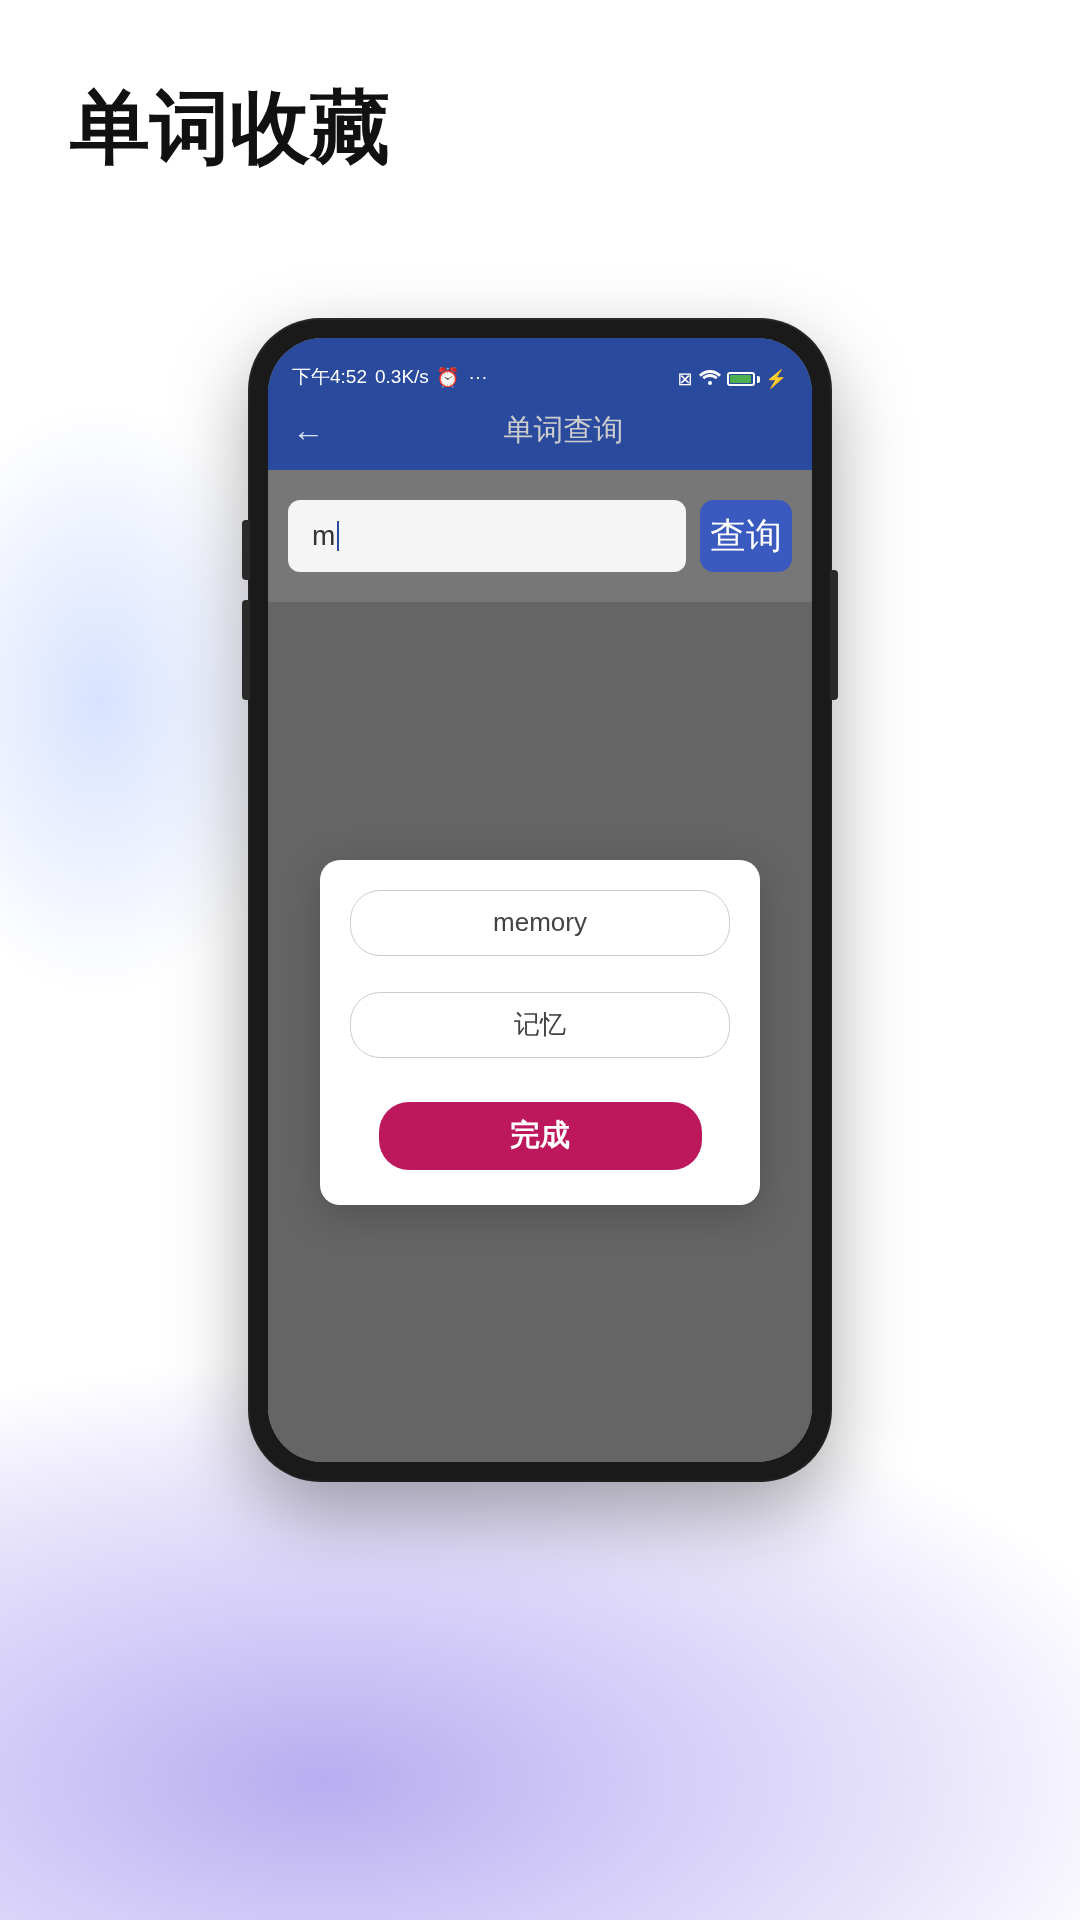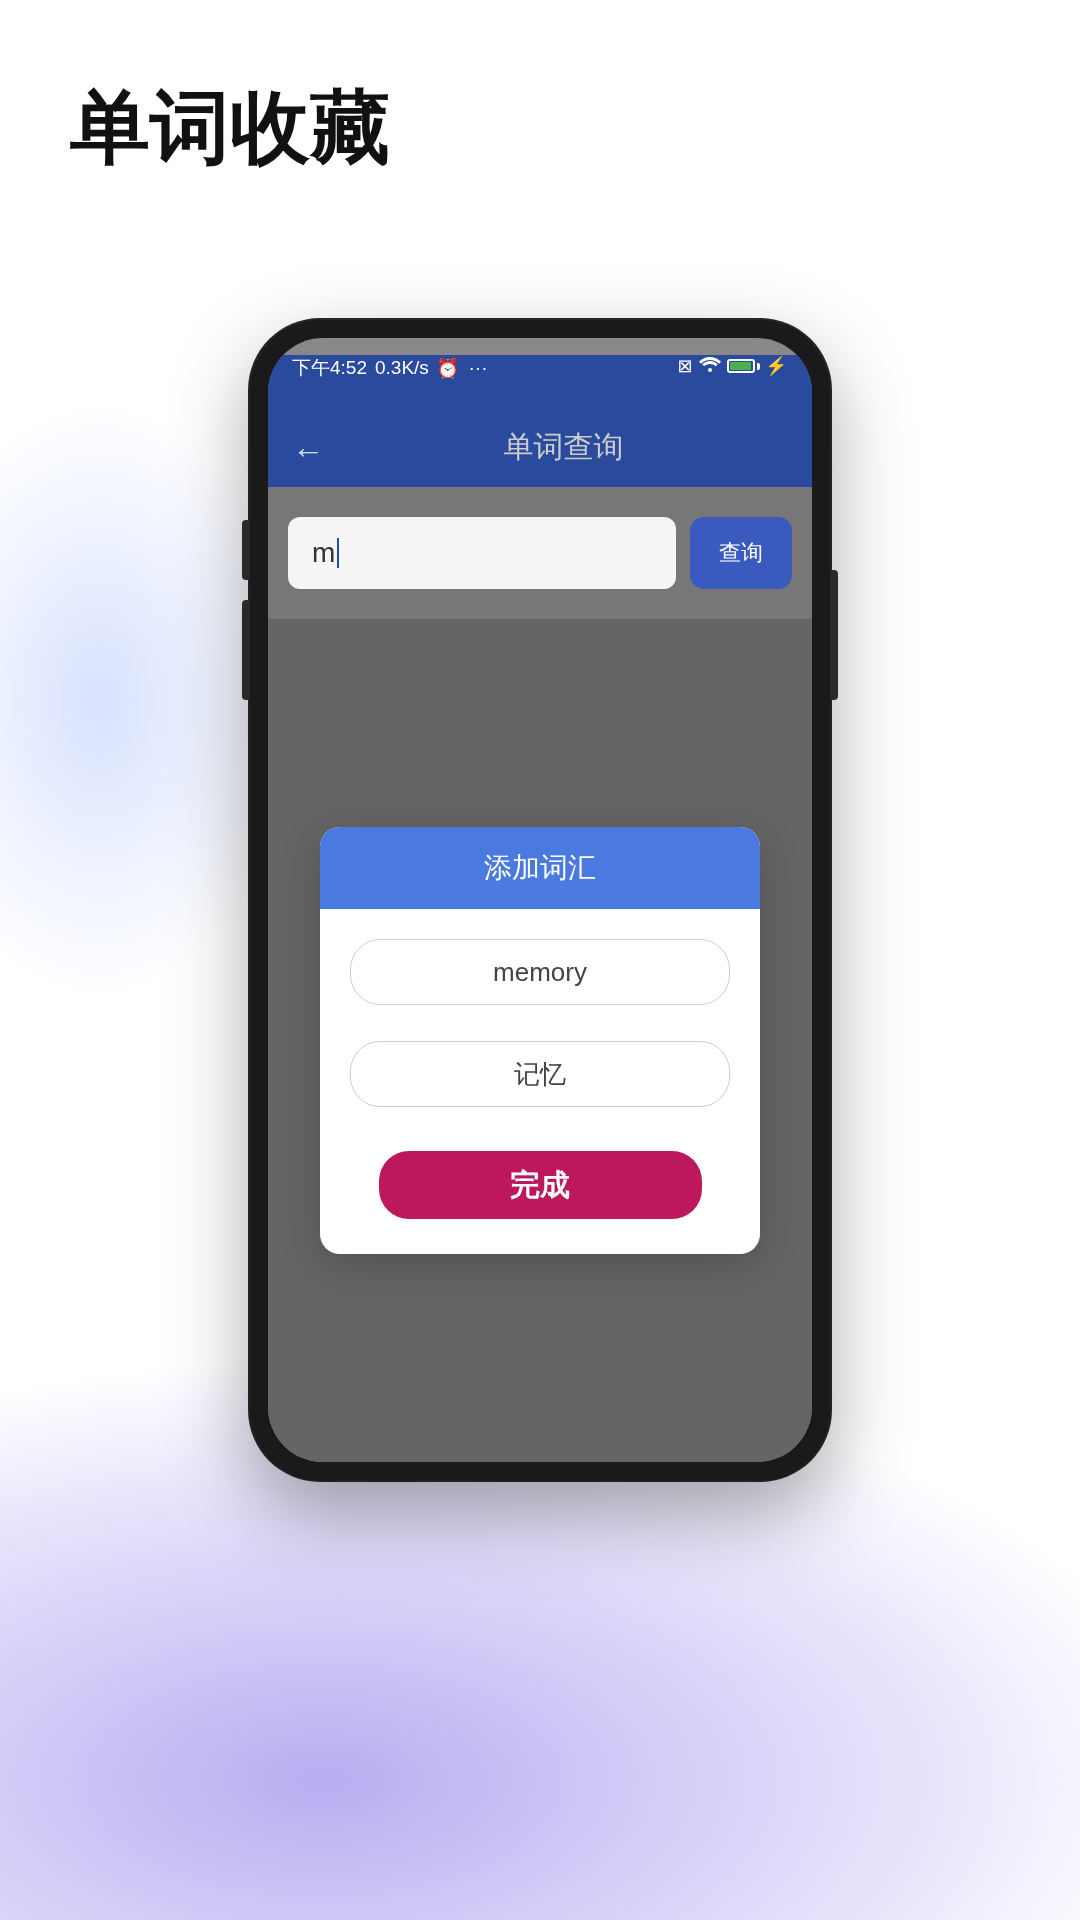--- a/index.html
+++ b/index.html
@@ -93,26 +93,25 @@
       border-radius: 55px;
       overflow: hidden;
       position: relative;
     }
 
     
     .status-bar {
       background: #2a4a9e;
       height: 52px;
       display: flex;
-      align-items: flex-start;
+      align-items: flex-end;
       justify-content: space-between;
       padding: 0 24px;
       font-size: 20px;
       color: white;
-      margin-top: 17px;
     }
 
     .status-left {
       display: flex;
       align-items: center;
       gap: 8px;
       font-size: 19px;
     }
 
     .status-right {
@@ -206,25 +205,25 @@
       background: #2a4a9e;
       margin-left: 2px;
       vertical-align: middle;
     }
 
     .search-btn {
       background: #3a5abf;
       color: white;
       border-radius: 14px;
       height: 72px;
-      width: 102px;
+      width: 92px;
       display: flex;
       align-items: center;
       justify-content: center;
-      font-size: 22px;
+      font-size: 36px;
       font-weight: 500;
     }
 
     
     .dialog-overlay {
       position: absolute;
       top: 0; left: 0;
       width: 100%; height: 100%;
       background: rgba(0,0,0,0.15);
       display: flex;
@@ -386,21 +385,20 @@
           <div class="search-input-box">
             <span>m</span>
             <span class="cursor"></span>
           </div>
           <div class="search-btn">查询</div>
         </div>
 
         <div class="main-content">
           <div class="dialog-overlay">
             <div class="dialog-box">
-              <div class="dialog-header">添加词汇</div>
               <div class="dialog-body">
                 <div class="dialog-input-field">memory</div>
                 <div class="dialog-input-field">记忆</div>
                 <div class="dialog-confirm-btn">完成</div>
               </div>
             </div>
           </div>
         </div>
 
       </div>

